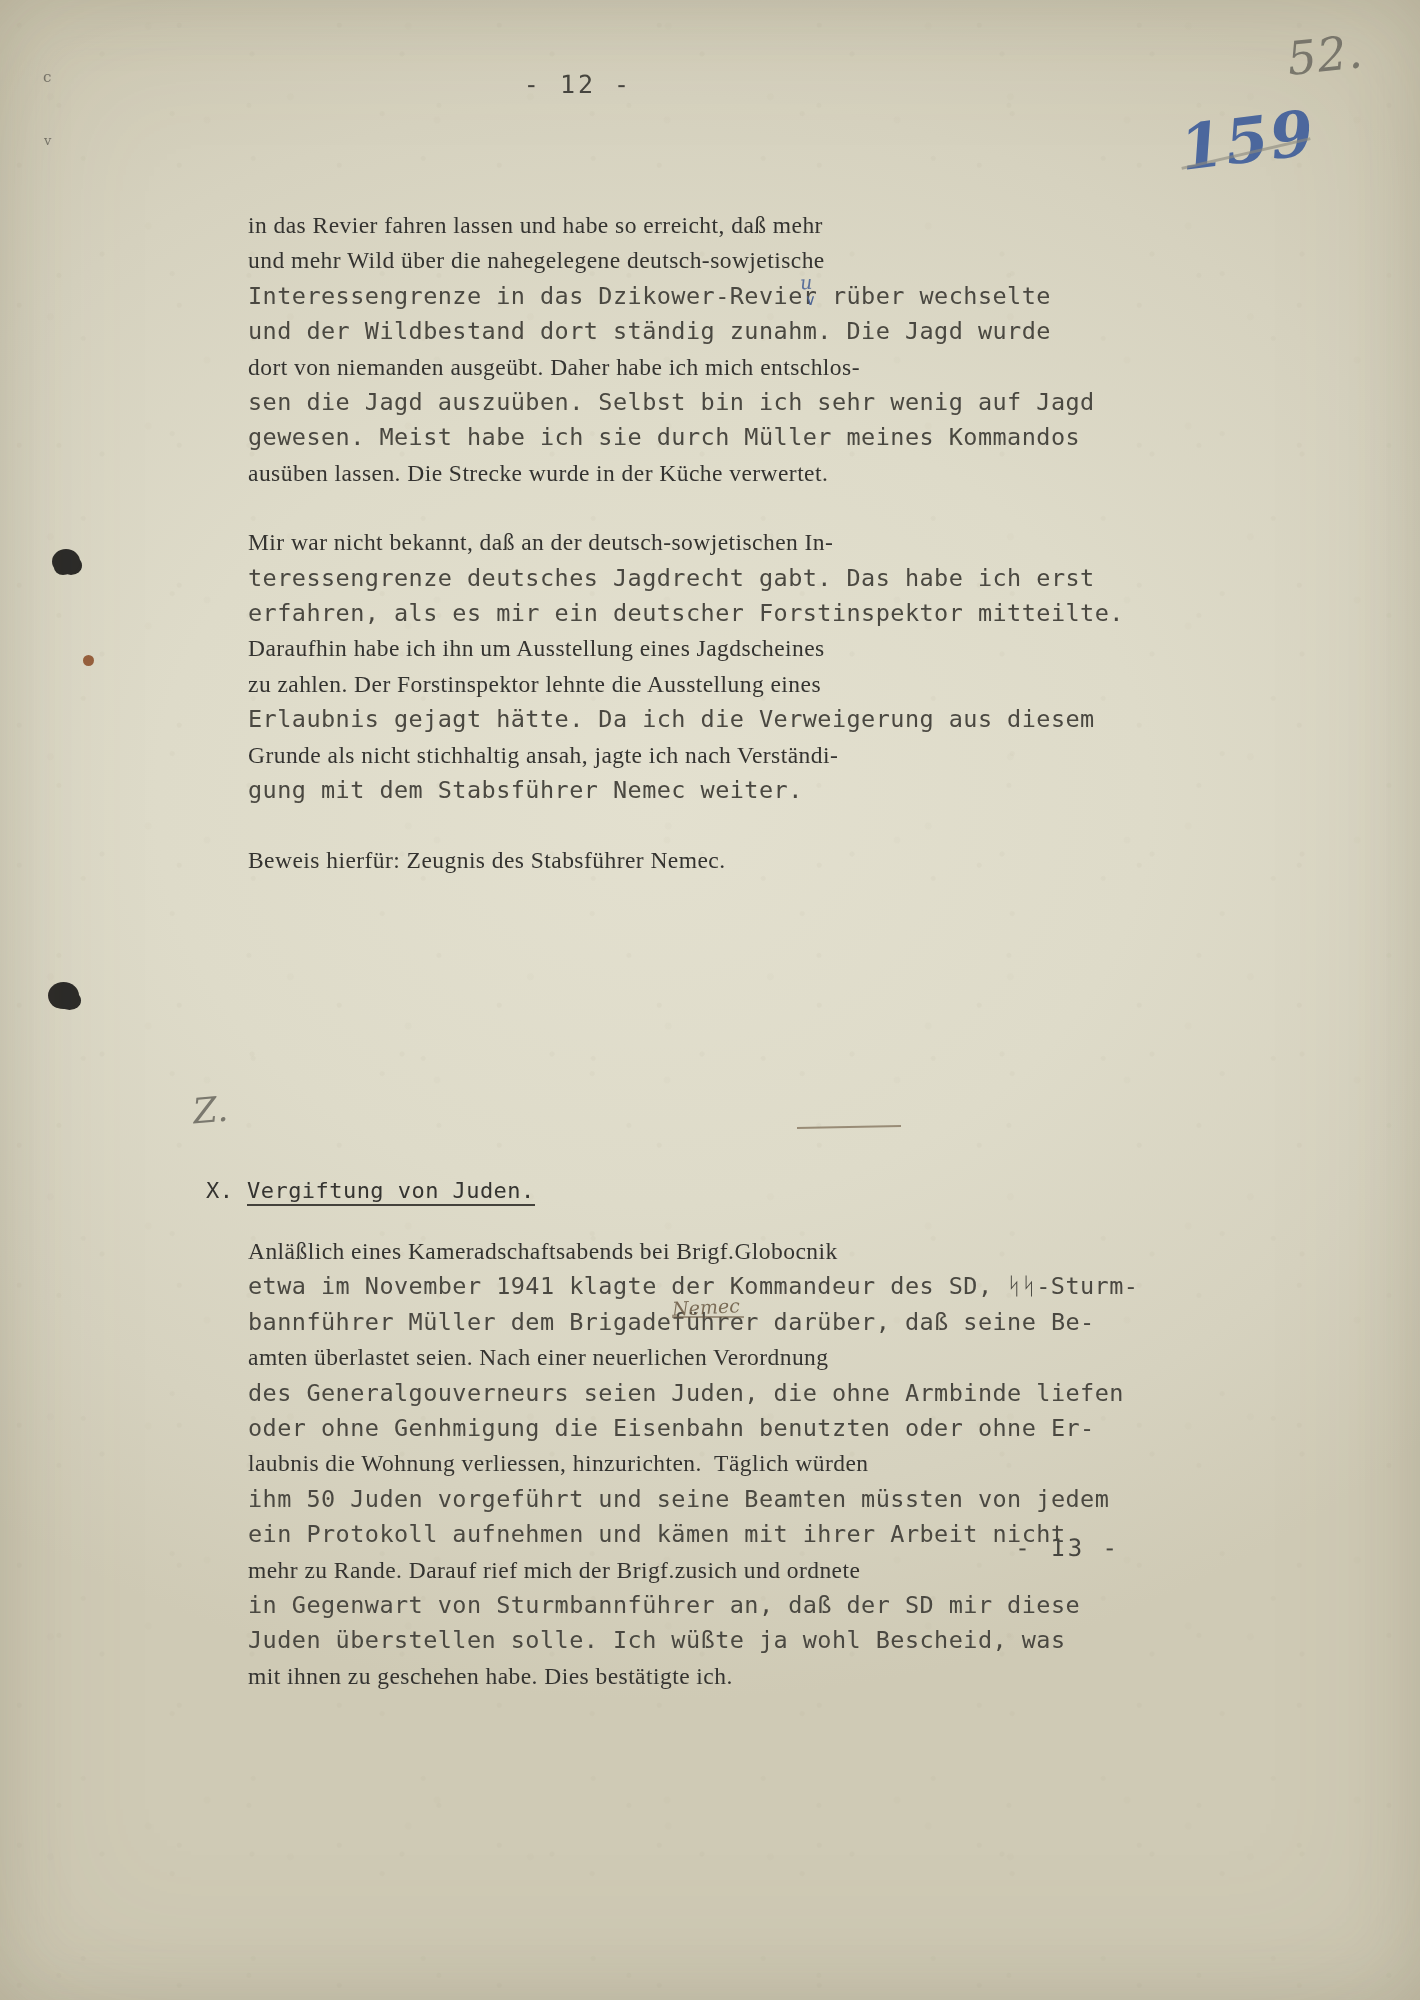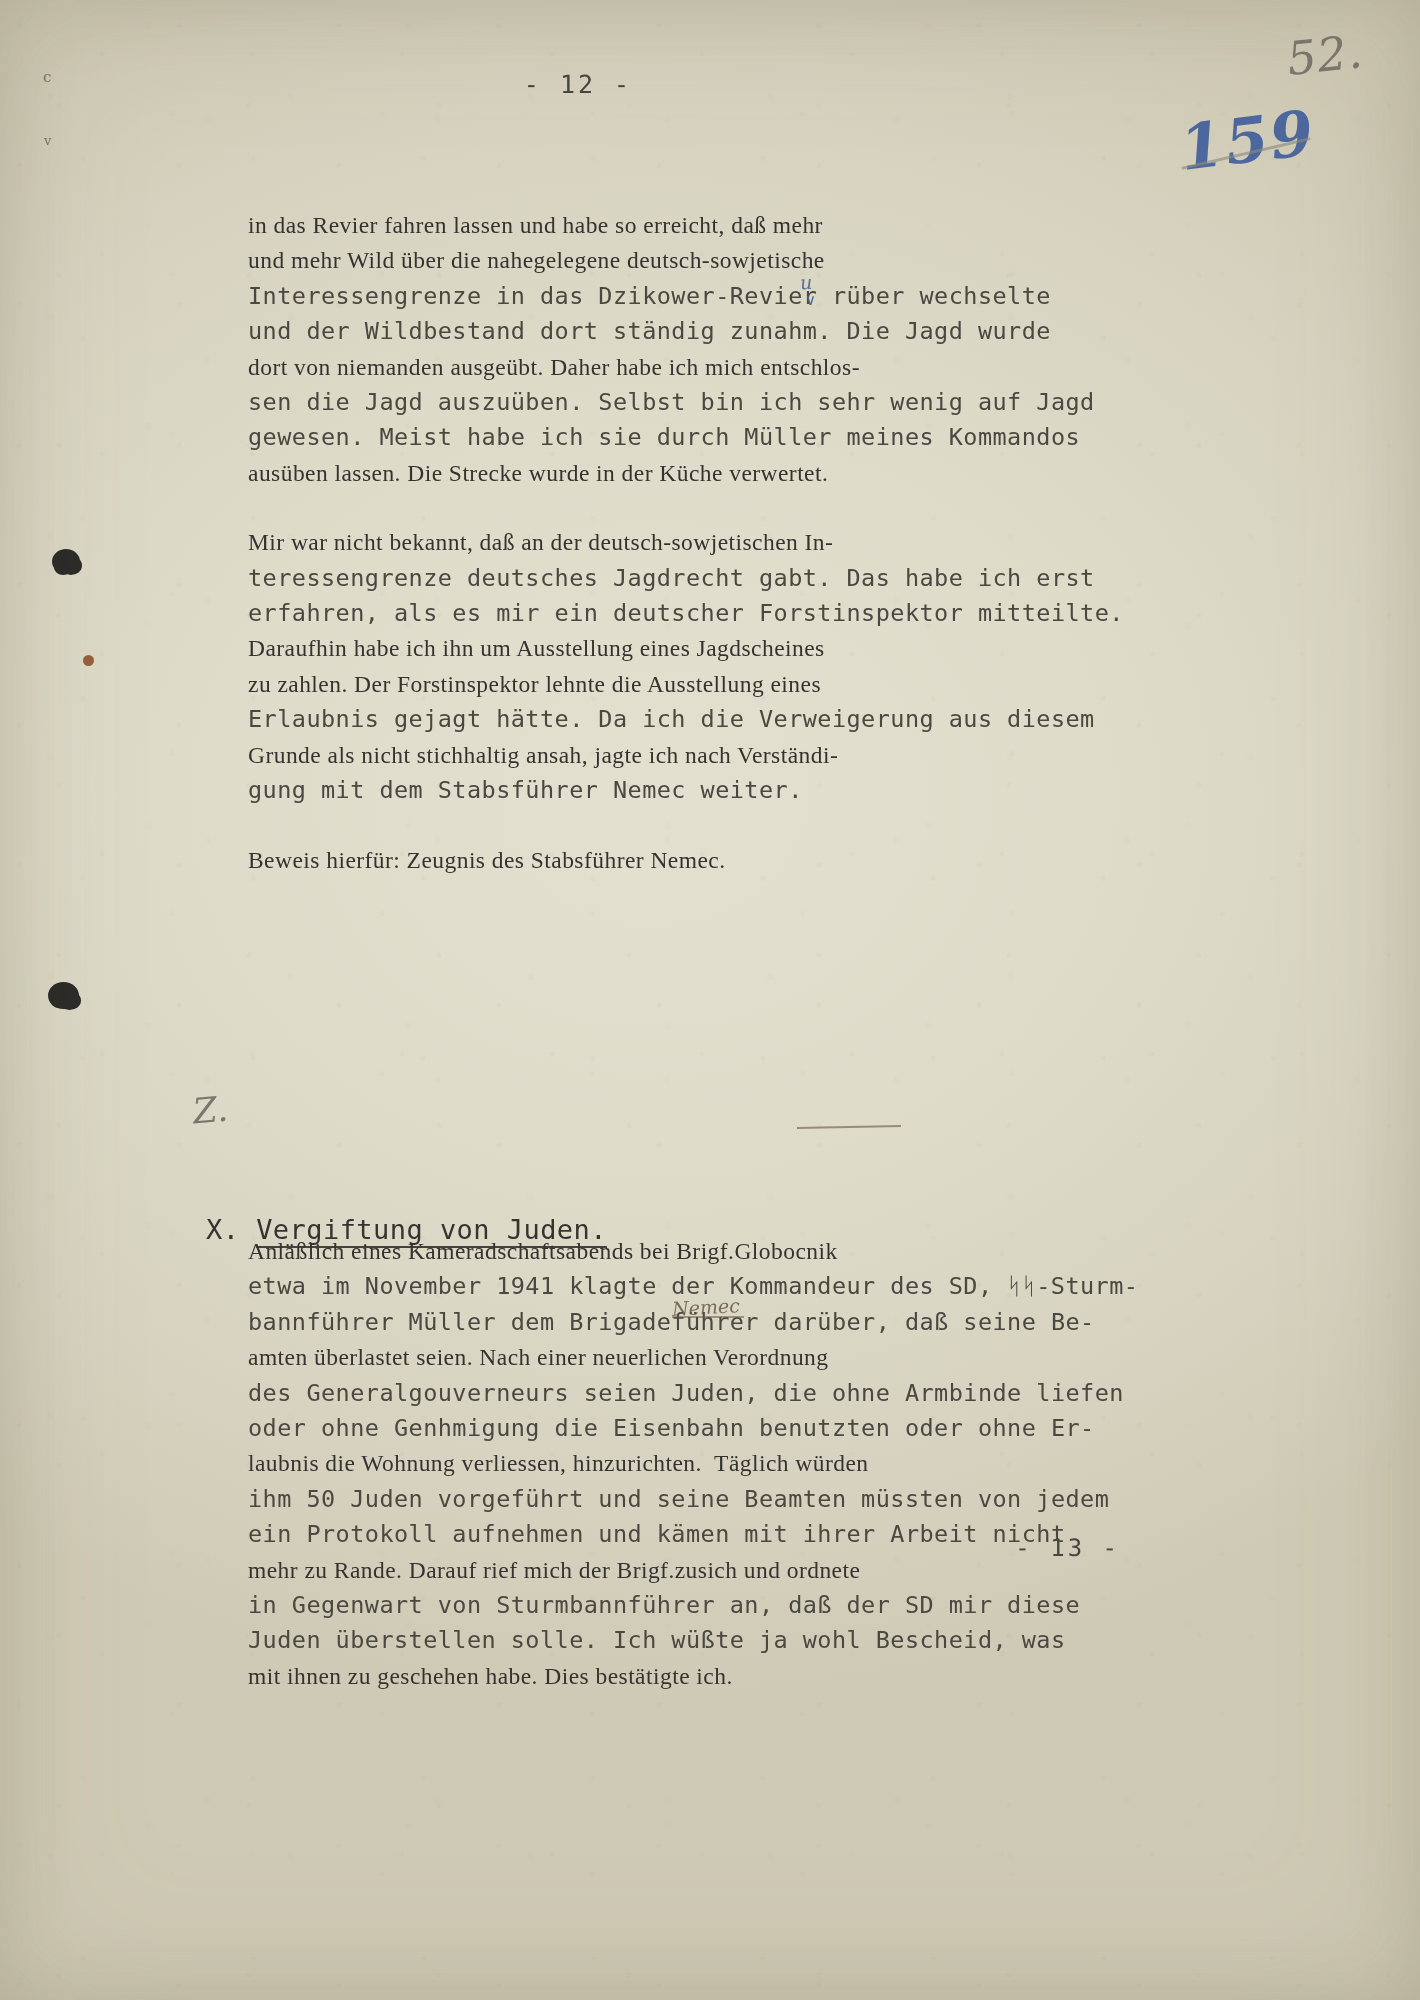--- a/index.html
+++ b/index.html
@@ -99,22 +99,22 @@
     letter-spacing: .45px;
     font-family: "DejaVu Sans Mono", monospace;
   }
   .ink-med   { color: #4a4841; }
   .ink-dark  { color: #343330; font-family: Liberation Serif, serif; }
 
   
   #heading-x {
     position: absolute;
     left: 206px;
-    top: 1214px;
-    font-size: 27px;
+    top: 1178px;
+    font-size: 22px;
     letter-spacing: .45px;
     color: #353431;
     white-space: pre;
   }
   #heading-x .num { }
   #heading-x .underlined {
     border-bottom: 2px solid #44423c;
     padding-bottom: 1px;
   }
 

